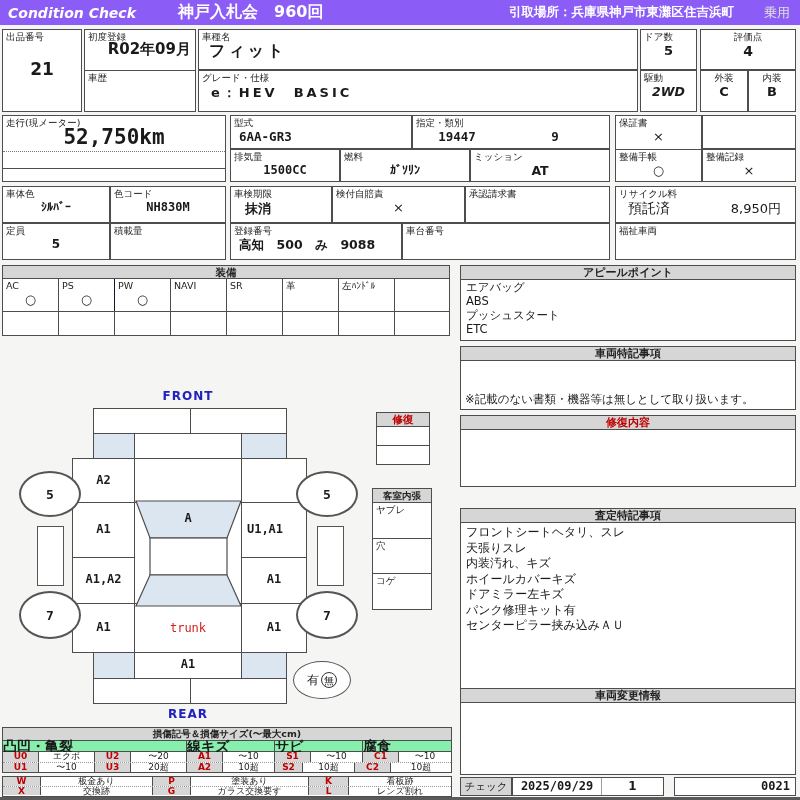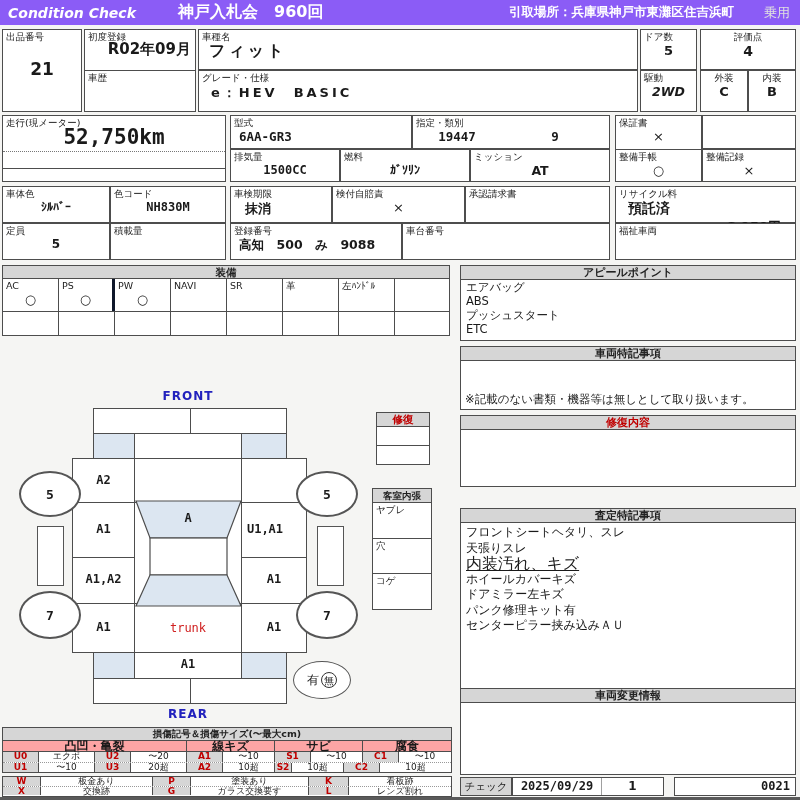--- a/index.html
+++ b/index.html
@@ -140,37 +140,37 @@
 </div>
 <div class="box" style="left:230px;top:223px;width:172px;height:37px;">
   <div class="lbl">登録番号</div>
   <div class="val" style="font-size:12.5px;padding-left:8px;white-space:nowrap;">高知　500　み　9088</div>
 </div>
 <div class="box" style="left:402px;top:223px;width:208px;height:37px;">
   <div class="lbl">車台番号</div>
 </div>
 <div class="box" style="left:615px;top:186px;width:181px;height:37px;">
   <div class="lbl">リサイクル料</div>
-  <div style="display:flex;font-weight:bold;flex-direction:column;">
+  <div style="display:flex;font-weight:normal;">
     <span style="font-size:14px;padding-left:12px;">預託済</span>
     <span style="font-size:13px;margin-left:auto;padding-right:14px;">8,950円</span>
   </div>
 </div>
 <div class="box" style="left:615px;top:223px;width:181px;height:37px;">
   <div class="lbl">福祉車両</div>
 </div>
 
 <div class="box" style="left:2px;top:265px;width:448px;height:71px;">
   <div class="sechead" style="height:13px;line-height:12px;font-size:10.5px;">装備</div>
   <div style="display:flex;height:33px;border-bottom:1px solid #4d4d4d;">
     <div style="width:56px;border-right:1px solid #4d4d4d;">
         <div class="lbl">AC</div>
         <div style="text-align:center;font-size:13px;">○</div>
       </div>
-    <div style="width:56px;border-right:3px solid #0f172a;">
+    <div style="width:56px;border-right:1px solid #0f172a;">
         <div class="lbl">PS</div>
         <div style="text-align:center;font-size:13px;">○</div>
       </div>
     <div style="width:56px;border-right:1px solid #4d4d4d;">
         <div class="lbl">PW</div>
         <div style="text-align:center;font-size:13px;">○</div>
       </div>
     <div style="width:56px;border-right:1px solid #4d4d4d;">
         <div class="lbl">NAVI</div>
         <div style="text-align:center;font-size:13px;"></div>
@@ -217,21 +217,21 @@
 </div>
 
 <div class="box" style="left:460px;top:415px;width:336px;height:72px;">
   <div class="sechead" style="height:14px;line-height:13px;color:#c00000;">修復内容</div>
 </div>
 
 <div class="box" style="left:460px;top:508px;width:336px;height:190px;">
   <div class="sechead" style="height:14px;line-height:13px;">査定特記事項</div>
   <div class="itemline" style="font-size:12px;line-height:15.5px;padding-top:2px;">フロントシートヘタリ、スレ</div>
   <div class="itemline" style="font-size:12px;line-height:15.5px;">天張りスレ</div>
-  <div class="itemline" style="font-size:16px;line-height:15.5px;text-decoration:underline;">内装汚れ、キズ</div>
+  <div class="itemline" style="font-size:12px;line-height:15.5px;">内装汚れ、キズ</div>
   <div class="itemline" style="font-size:12px;line-height:15.5px;">ホイールカバーキズ</div>
   <div class="itemline" style="font-size:12px;line-height:15.5px;">ドアミラー左キズ</div>
   <div class="itemline" style="font-size:12px;line-height:15.5px;">パンク修理キット有</div>
   <div class="itemline" style="font-size:12px;line-height:15.5px;">センターピラー挟み込みＡＵ</div>
 </div>
 
 <div class="box" style="left:460px;top:688px;width:336px;height:87px;">
   <div class="sechead" style="height:14px;line-height:13px;">車両変更情報</div>
 </div>
 
@@ -331,21 +331,21 @@
     <div class="sechead" style="height:14px;line-height:13px;font-size:10.5px;color:#c00000;">修復</div>
     <div style="height:19px;border-bottom:1px solid #4d4d4d;"></div>
     <div></div>
   </div>
 
   <div style="position:absolute;left:150px;top:322px;width:76px;text-align:center;color:#2121bd;font-weight:bold;font-size:12px;letter-spacing:1px;">REAR</div>
 </div>
 
 <div class="box" style="left:2px;top:727px;width:450px;height:46px;">
   <div class="sechead" style="height:13px;line-height:12px;font-size:9.5px;">損傷記号＆損傷サイズ(〜最大cm)</div>
-  <div style="display:flex;height:11px;line-height:10px;border-bottom:1px solid #4d4d4d;background:#fca5a5;text-align:center;font-size:12px;">
+  <div style="display:flex;height:11px;line-height:10px;border-bottom:1px solid #4d4d4d;background:#86efac;text-align:left;font-size:14px;">
     <span class="grp" style="width:184px;">凸凹・亀裂</span>
     <span class="grp" style="width:88px;">線キズ</span>
     <span class="grp" style="width:88px;">サビ</span>
     <span class="grp" style="flex:1;border-right:none;">腐食</span>
   </div>
   <div class="legrow">
     <span class="lc" style="width:36px;">U0</span>
     <span class="lv" style="width:56px;">エクボ</span>
     <span class="lc" style="width:36px;">U2</span>
     <span class="lv" style="width:56px;">〜20</span>
@@ -356,21 +356,21 @@
     <span class="lc" style="width:36px;">C1</span>
     <span class="lv" style="flex:1;border-right:none;">〜10</span>
   </div>
   <div class="legrow" style="border-top:1px dotted #999;">
     <span class="lc" style="width:36px;">U1</span>
     <span class="lv" style="width:56px;">〜10</span>
     <span class="lc" style="width:36px;">U3</span>
     <span class="lv" style="width:56px;">20超</span>
     <span class="lc" style="width:36px;">A2</span>
     <span class="lv" style="width:52px;">10超</span>
-    <span class="lc" style="width:17px;">S2</span>
+    <span class="lc" style="width:28px;">S2</span>
     <span class="lv" style="width:52px;">10超</span>
     <span class="lc" style="width:36px;">C2</span>
     <span class="lv" style="flex:1;border-right:none;">10超</span>
   </div>
 </div>
 
 <div class="box" style="left:2px;top:776px;width:450px;height:21px;">
   <div class="legrow" style="height:9px;">
     <span class="lc" style="width:38px;">W</span>
     <span class="lv" style="width:112px;">板金あり</span>

